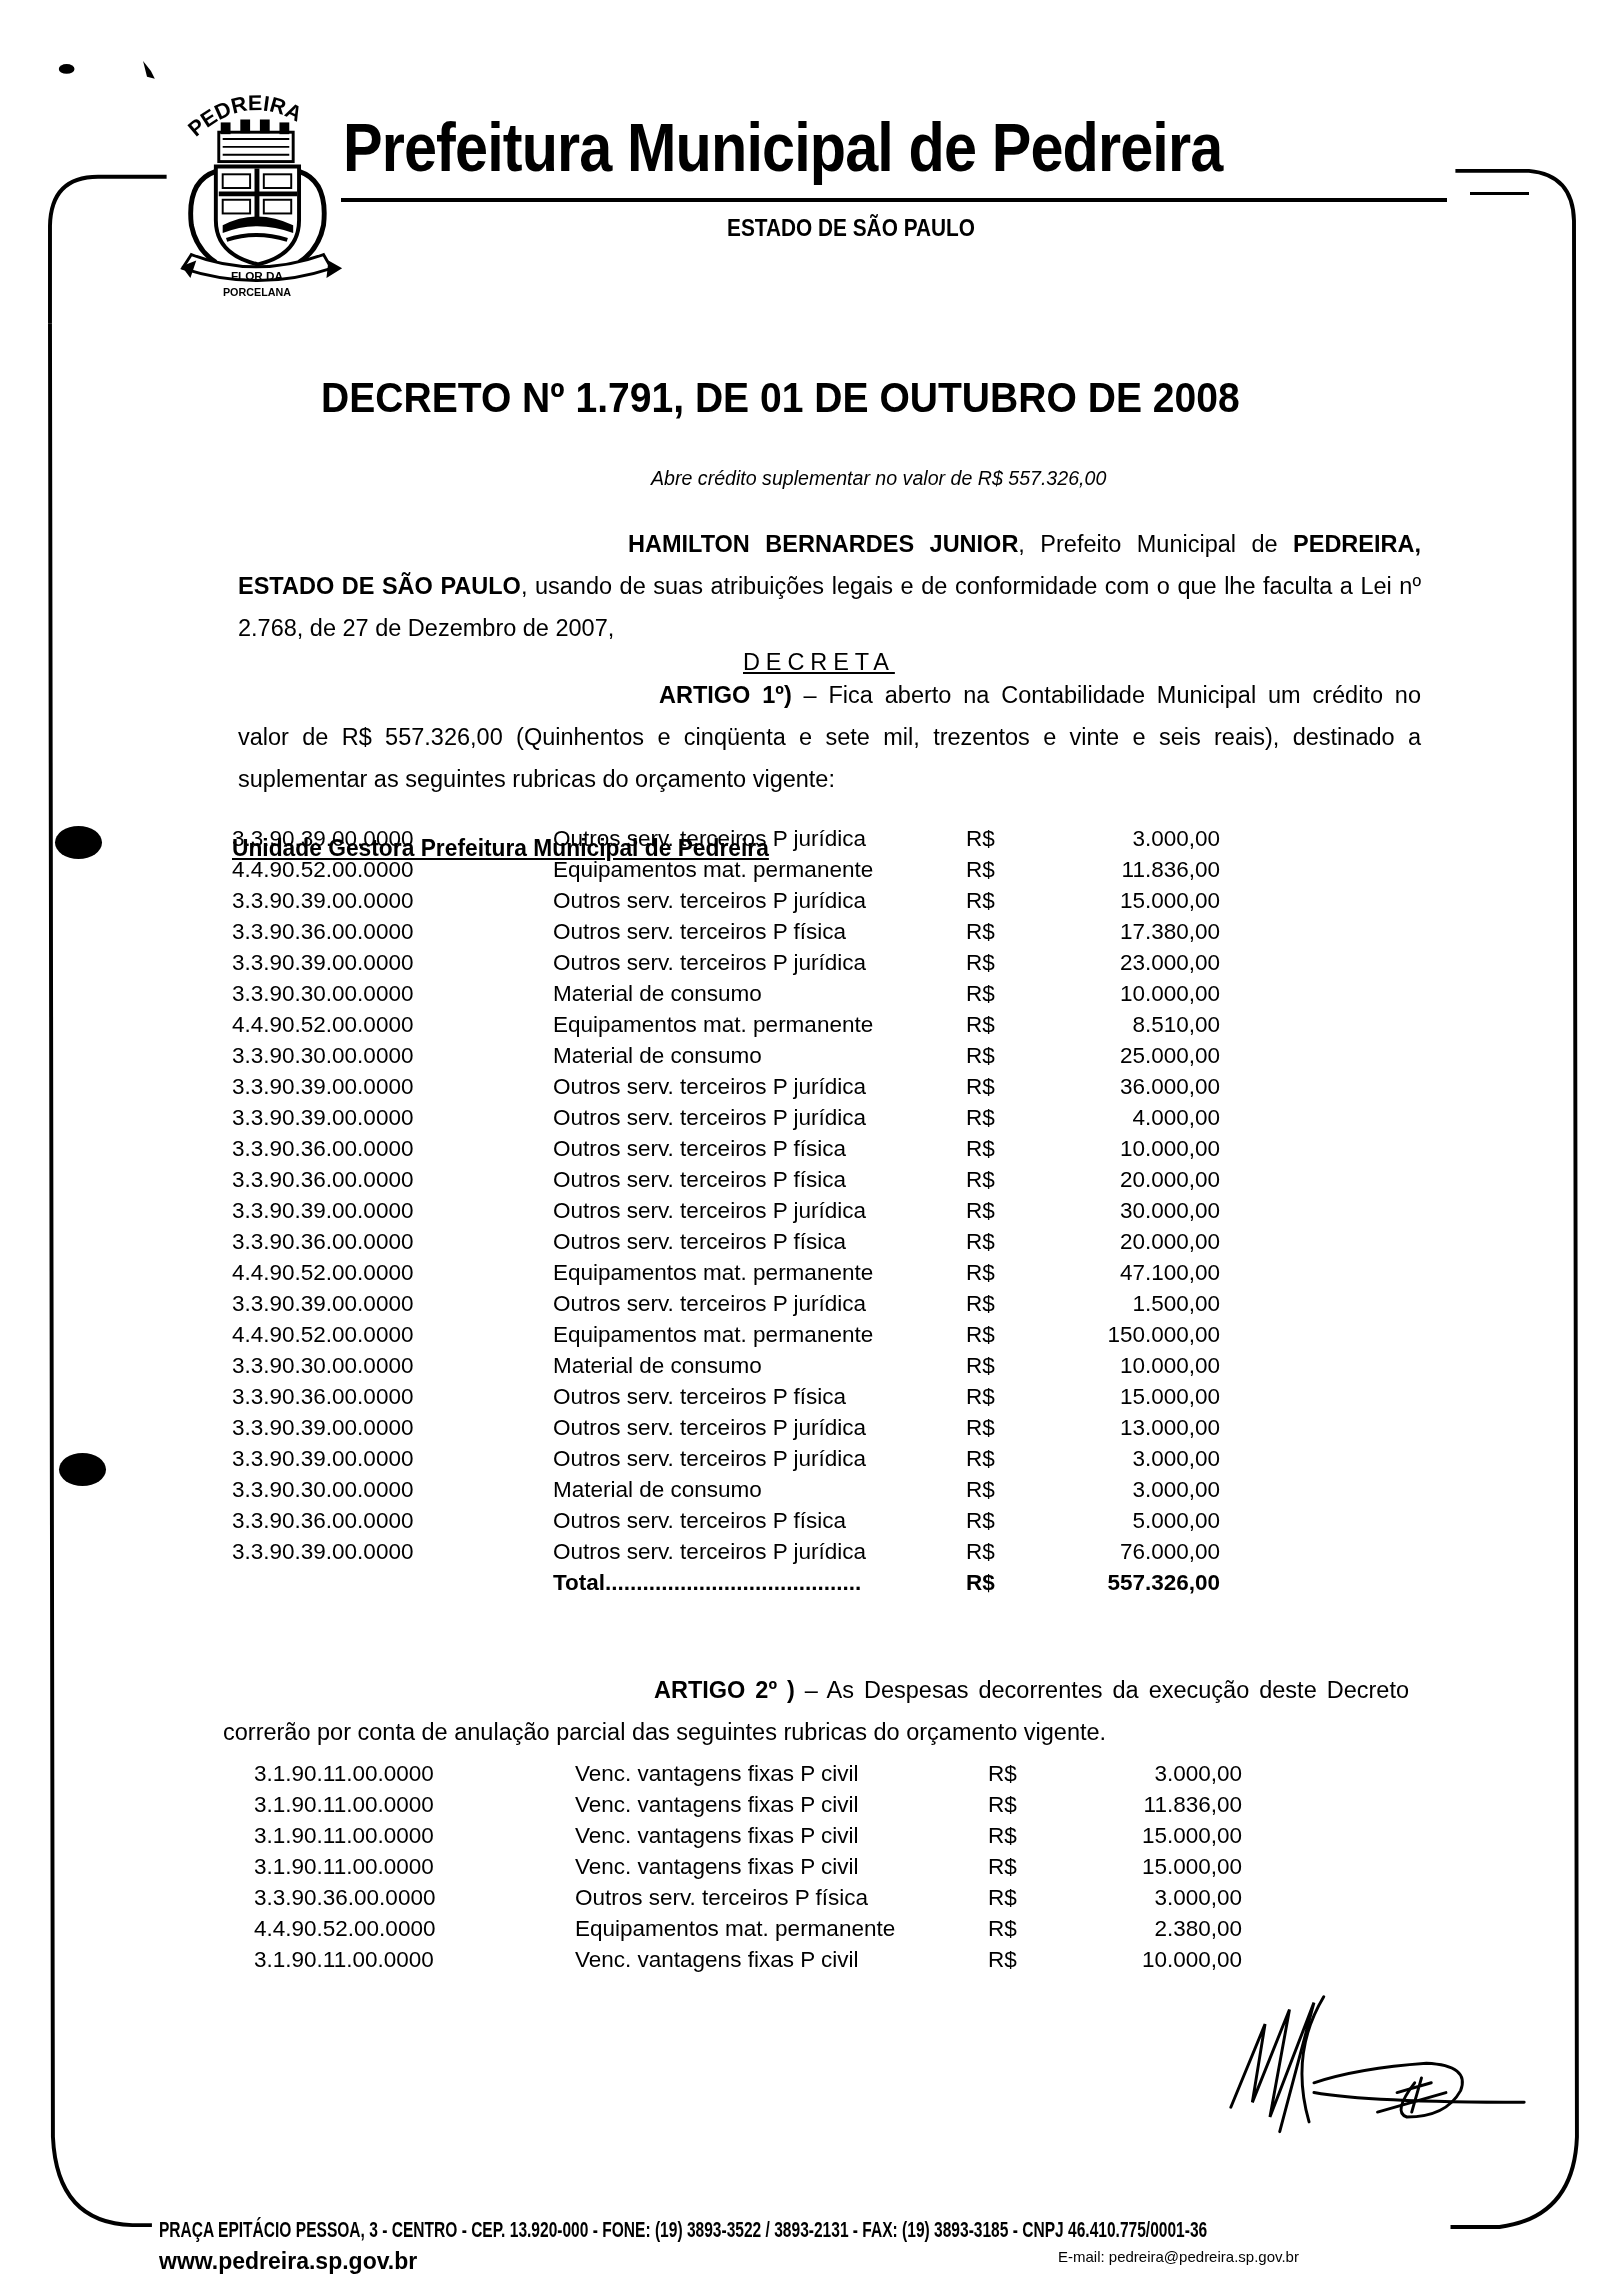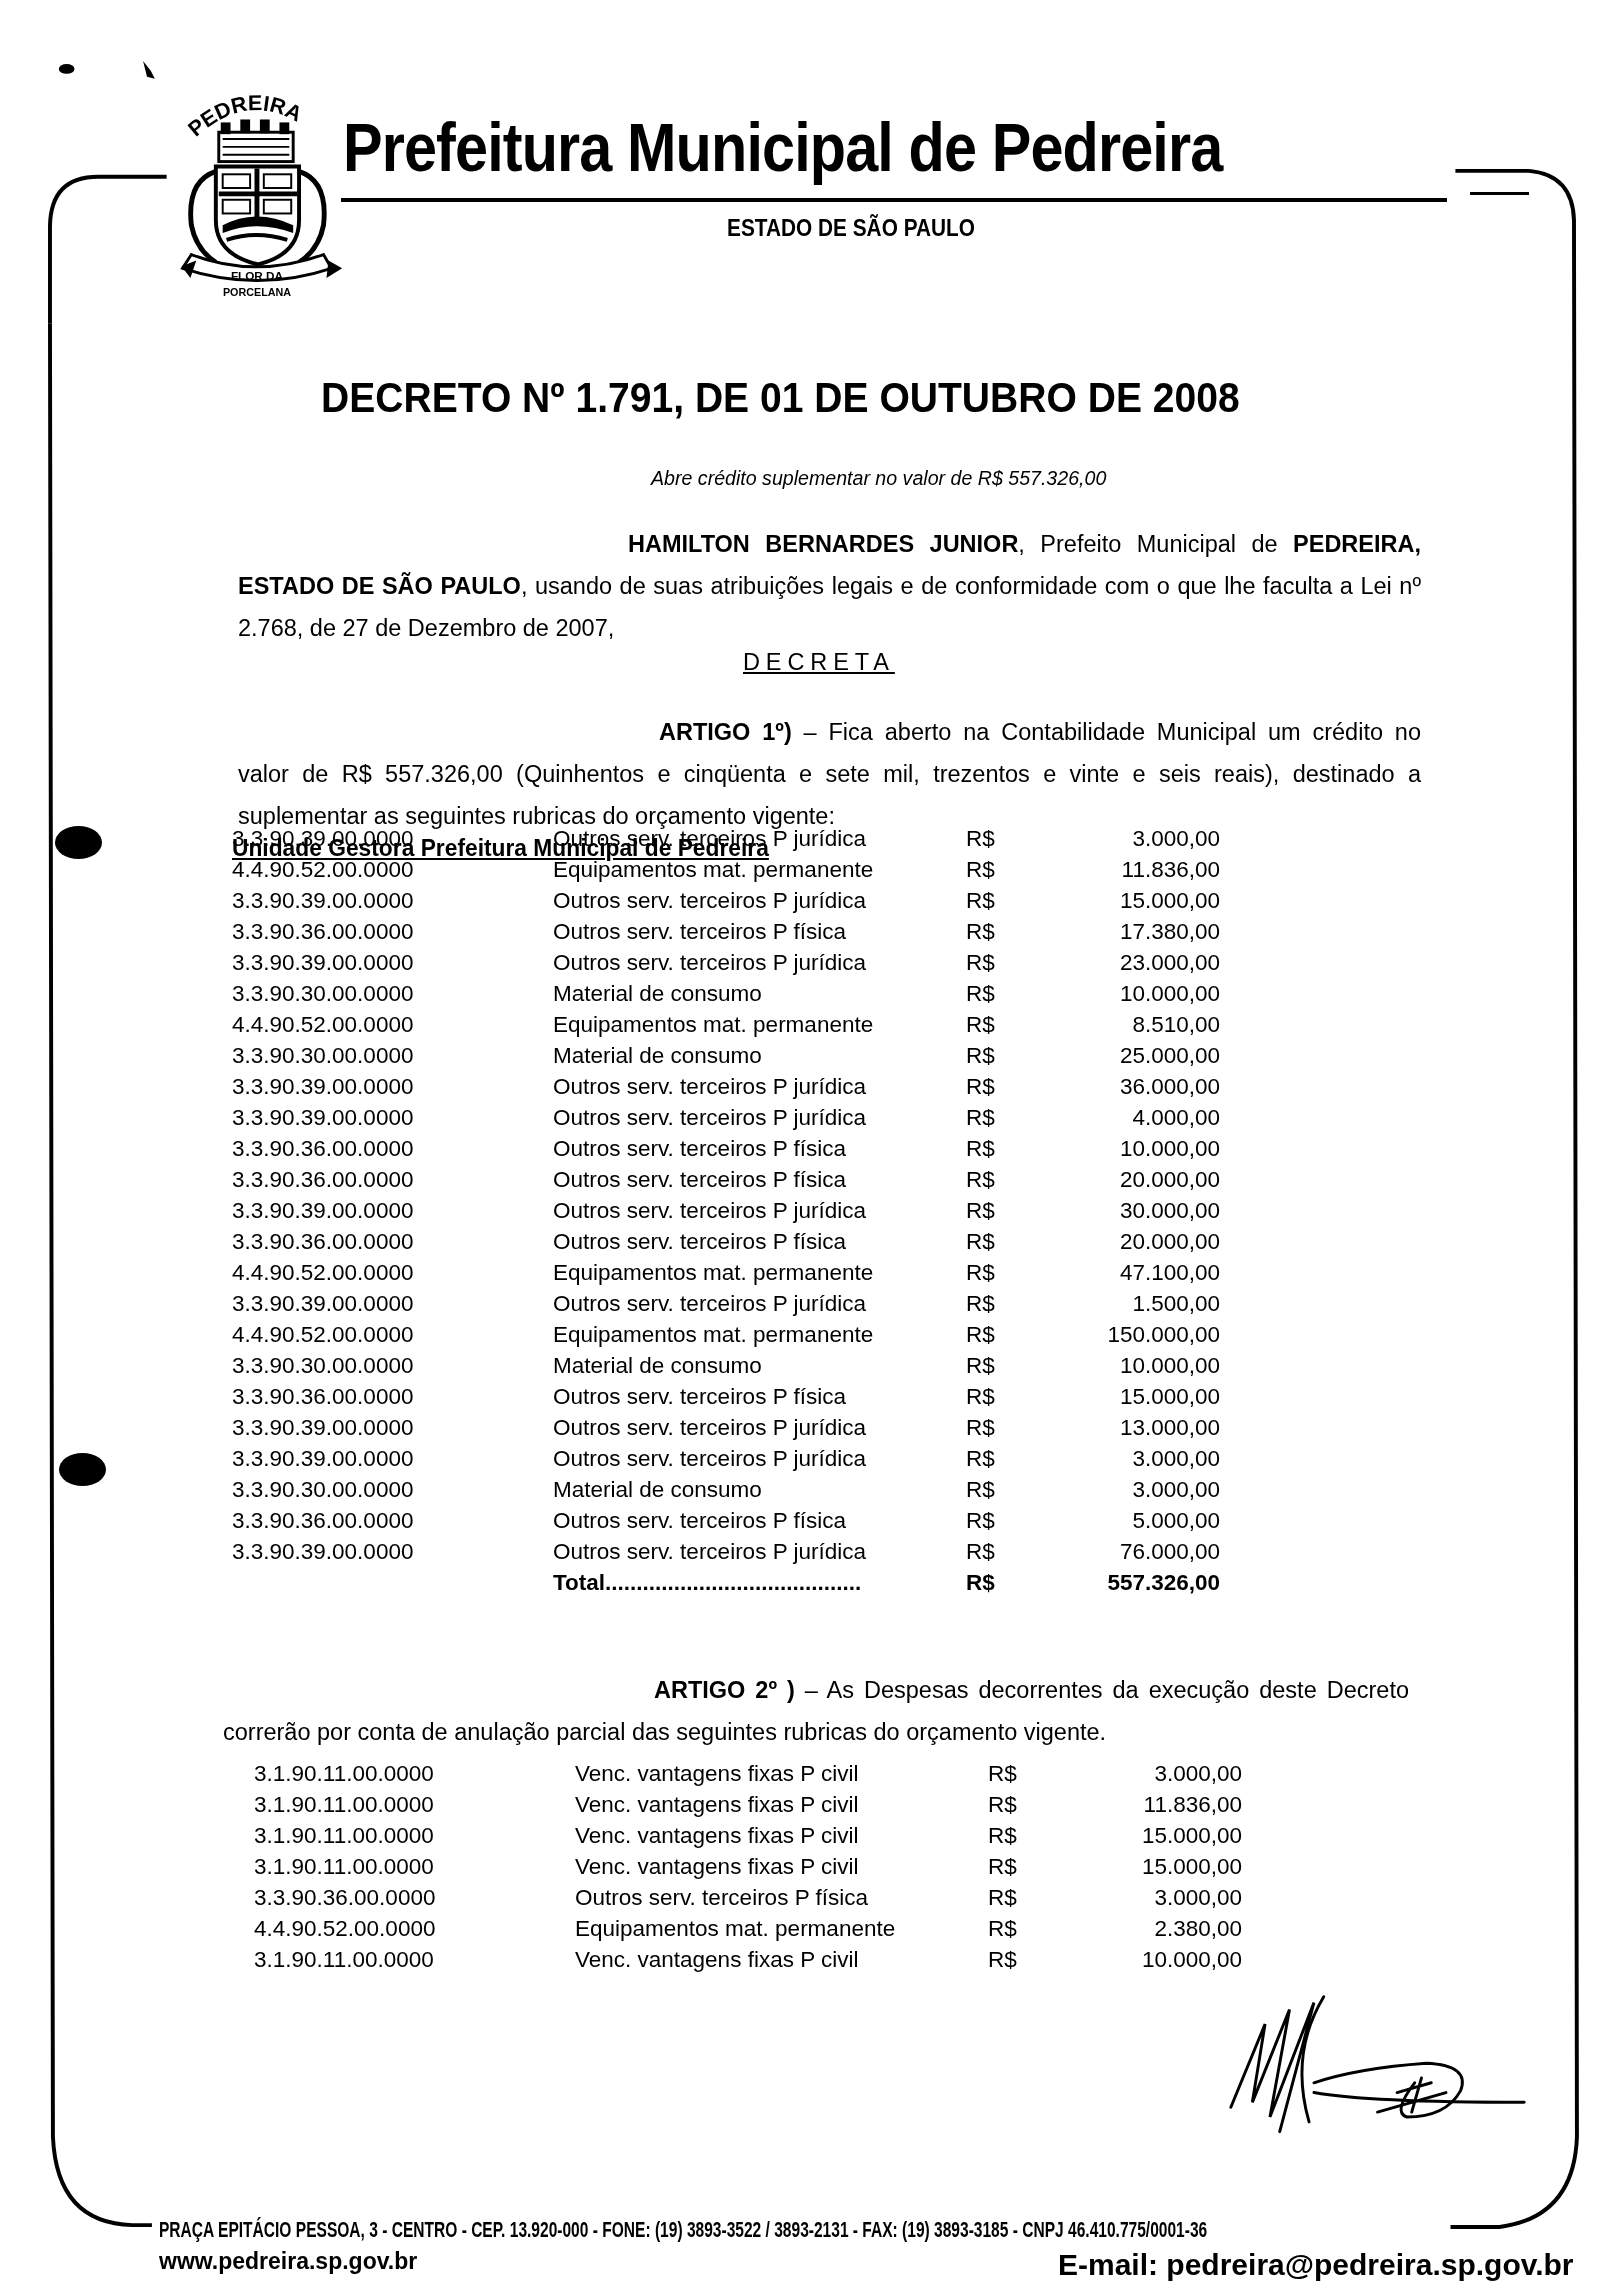--- a/index.html
+++ b/index.html
@@ -28,21 +28,21 @@
   table.rub { position:absolute; border-collapse:collapse; font-size:22.5px; }
   table.rub td { padding:0; height:31px; white-space:nowrap; vertical-align:middle; line-height:1; }
   table.rub td.code { width:321px; }
   table.rub td.desc { width:413px; }
   table.rub td.cur { width:78px; }
   table.rub td.val { width:176px; text-align:right; }
   table.rub tr.total td { font-weight:bold; }
   .footer1 { left:159px; top:2217px; font-size:21.6px; font-weight:bold; white-space:nowrap;
              transform:scaleX(0.72); transform-origin:left top; }
   .footer2 { left:159px; top:2248px; font-size:23px; font-weight:bold; white-space:nowrap;text-align:center; }
-  .footer3 { left:1058px; top:2248px; font-size:30px; font-weight:bold; white-space:nowrap; }
+  .footer3 { left:1058px; top:2248px; font-size:15px; font-weight:normal; white-space:nowrap; }
   .punch { background:#000; border-radius:50%; }
 </style>
 </head>
 <body>
 
 <svg id="frame" viewBox="0 0 1656 2341">
   <g fill="none" stroke="#000" stroke-width="4">
 
     <path d="M170 180 L100 180 Q52 180 51 230 L51 330"></path>
 
@@ -103,21 +103,21 @@
 <div class="abs decree-title">DECRETO Nº 1.791, DE 01 DE OUTUBRO DE 2008</div>
 <div class="abs ementa">Abre crédito suplementar no valor de R$ 557.326,00</div>
 
 <div class="abs para" style="top:523px;">
   <span class="indent"></span><span class="b">HAMILTON BERNARDES JUNIOR</span><span>, Prefeito Municipal de</span>
   <span class="b">PEDREIRA, ESTADO DE SÃO PAULO</span><span>, usando de suas atribuições legais e de conformidade com o que lhe faculta a Lei nº 2.768, de 27 de Dezembro de 2007,</span>
 </div>
 
 <div class="abs decreta">DECRETA</div>
 
-<div class="abs para" style="top:711px;">
+<div class="abs para" style="top:674px;">
   <span class="indent2"></span><span class="b">ARTIGO 1º)</span><span> – Fica aberto na Contabilidade Municipal um crédito no valor de R$ 557.326,00 (Quinhentos e cinqüenta e sete mil, trezentos e vinte e seis reais), destinado a suplementar as seguintes rubricas do orçamento vigente:</span>
 </div>
 
 <div class="abs unit-title">Unidade Gestora Prefeitura Municipal de Pedreira</div>
 
 <table class="rub" id="supp-table" style="left:232px;top:824px;">
   <tbody id="supp-body">
       <tr>
         <td class="code">3.3.90.39.00.0000</td>
         <td class="desc">Outros serv. terceiros P jurídica</td>

